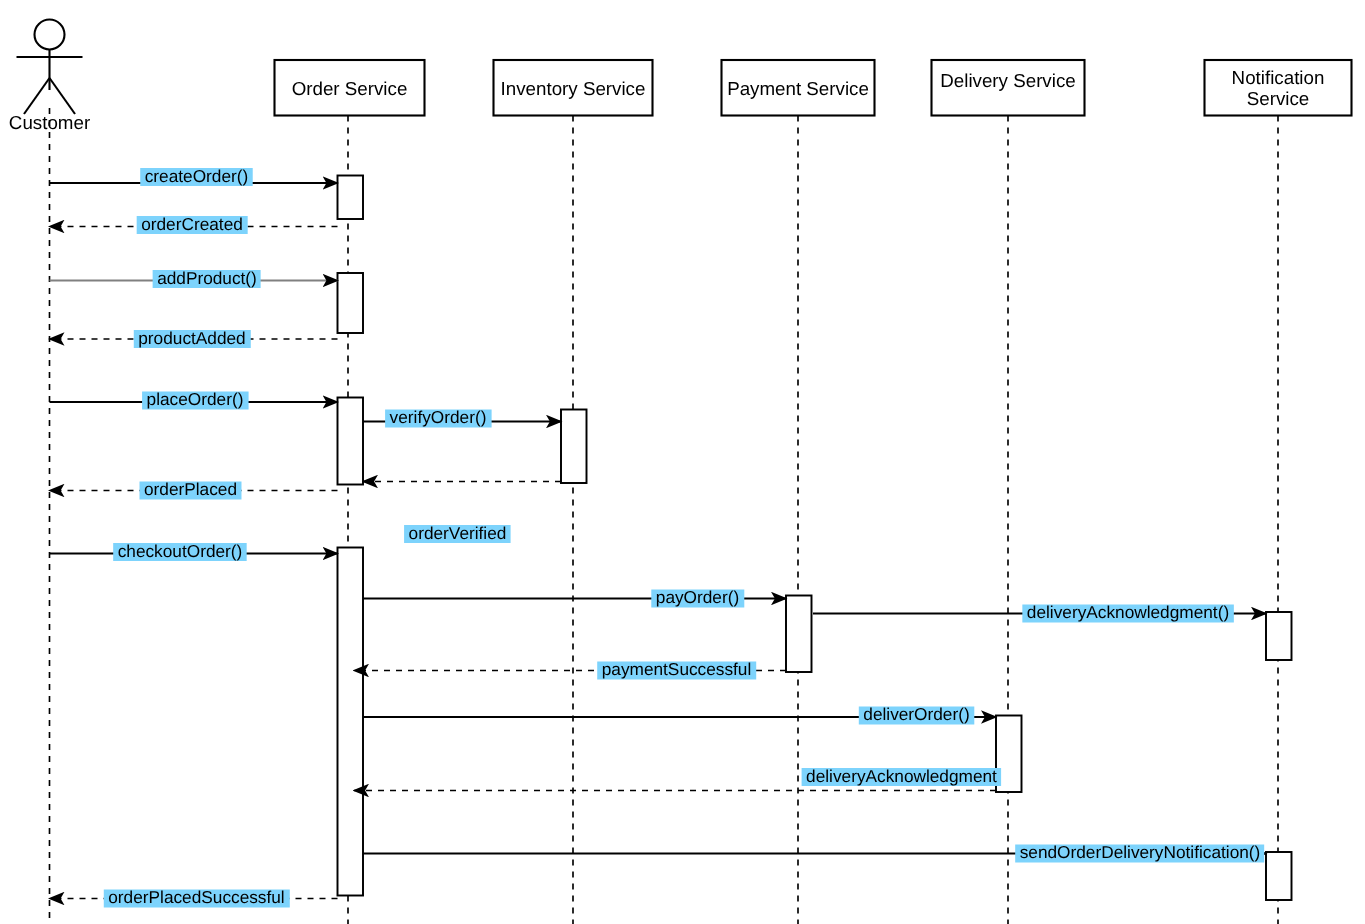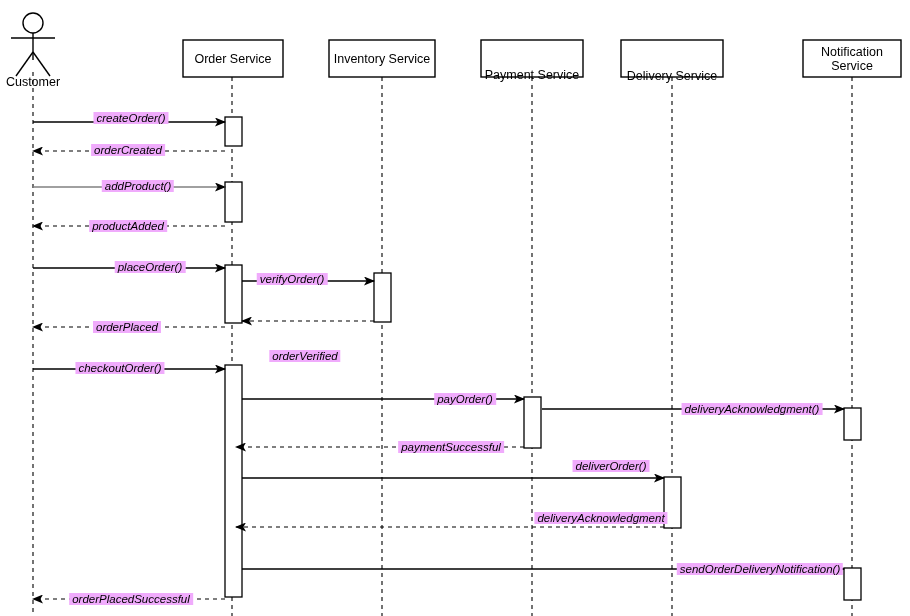--- a/index.html
+++ b/index.html
@@ -1,21 +1,21 @@
 <!DOCTYPE html>
 <html><head>
 <meta charset="utf-8">
 <style>
   html,body{margin:0;padding:0;background:#ffffff;}
   body{width:910px;height:616px;position:relative;overflow:hidden;
        font-family:"Liberation Sans",sans-serif;color:#000;}
   #canvas{position:absolute;left:0;top:0;width:910px;height:616px;}
   .layer{position:absolute;left:0;top:0;width:910px;height:616px;}
   .lbl{position:absolute;font-size:11.5px;line-height:12px;color:#000;
-       white-space:nowrap;background:#f0abfc;padding:0 3px;font-style:italic;}
+       white-space:nowrap;background:#7dd3fc;padding:0 3px;}
   .lbl.c{transform:translate(-50%,-50%);}
   .box-label{position:absolute;font-size:12.5px;line-height:14px;text-align:center;
              transform:translate(-50%,-50%);white-space:pre-line;}
   .actor-label{position:absolute;font-size:12.5px;transform:translate(-50%,0);}
 </style>
 </head>
 <body>
 
 <div id="canvas">
 
@@ -78,35 +78,35 @@
         <line x1="664" y1="527" x2="236" y2="527" stroke="#000000" stroke-width="1.1" marker-end="url(#arrow-solid)" stroke-dasharray="4 4"></line>
         <line x1="242" y1="569" x2="844" y2="569" stroke="#000000" stroke-width="1.3" marker-end="url(#arrow-solid)"></line>
         <line x1="225" y1="599" x2="33" y2="599" stroke="#000000" stroke-width="1.1" marker-end="url(#arrow-solid)" stroke-dasharray="4 4"></line>
       </g>
   </svg>
 
   <div class="layer" id="text-layer">
       <div class="actor-label" style="left: 33px; top: 75px;">Customer</div>
       <div class="box-label" style="left: 233px; top: 58.5px;">Order Service</div>
       <div class="box-label" style="left: 382px; top: 58.5px;">Inventory Service</div>
-      <div class="box-label" style="left: 532px; top: 58.5px; margin-top: 16px;">Payment Service</div>
-      <div class="box-label" style="left: 672px; top: 76px;">Delivery Service</div>
+      <div class="box-label" style="left: 532px; top: 58.5px;">Payment Service</div>
+      <div class="box-label" style="left: 672px; top: 54px;">Delivery Service</div>
       <div class="box-label" style="left: 852px; top: 58.5px;">Notification
 Service</div>
       <div class="lbl c" style="left: 131px; top: 118px;">createOrder()</div>
       <div class="lbl c" style="left: 128px; top: 150px;">orderCreated</div>
       <div class="lbl c" style="left: 138px; top: 186px;">addProduct()</div>
       <div class="lbl c" style="left: 128px; top: 226px;">productAdded</div>
-      <div class="lbl c" style="left: 130px; top: 267px; margin-left: 20px;">placeOrder()</div>
+      <div class="lbl c" style="left: 130px; top: 267px;">placeOrder()</div>
       <div class="lbl c" style="left: 292px; top: 279px;">verifyOrder()</div>
       <div class="lbl c" style="left: 305px; top: 320px; margin-top: 36px;">orderVerified</div>
       <div class="lbl c" style="left: 127px; top: 327px;">orderPlaced</div>
       <div class="lbl c" style="left: 120px; top: 368px;">checkoutOrder()</div>
       <div class="lbl c" style="left: 465px; top: 399px;">payOrder()</div>
       <div class="lbl c" style="left: 752px; top: 409px;">deliveryAcknowledgment()</div>
       <div class="lbl c" style="left: 451px; top: 447px;">paymentSuccessful</div>
-      <div class="lbl c" style="left: 611px; top: 466px; text-align: right;">deliverOrder()</div>
+      <div class="lbl c" style="left: 611px; top: 477px; text-align: right;">deliverOrder()</div>
       <div class="lbl c" style="left: 601px; top: 518px;">deliveryAcknowledgment</div>
       <div class="lbl c" style="left: 760px; top: 569px;">sendOrderDeliveryNotification()</div>
       <div class="lbl c" style="left: 131px; top: 599px;">orderPlacedSuccessful</div>
     </div>
 
 </div>
 
 </body></html>

